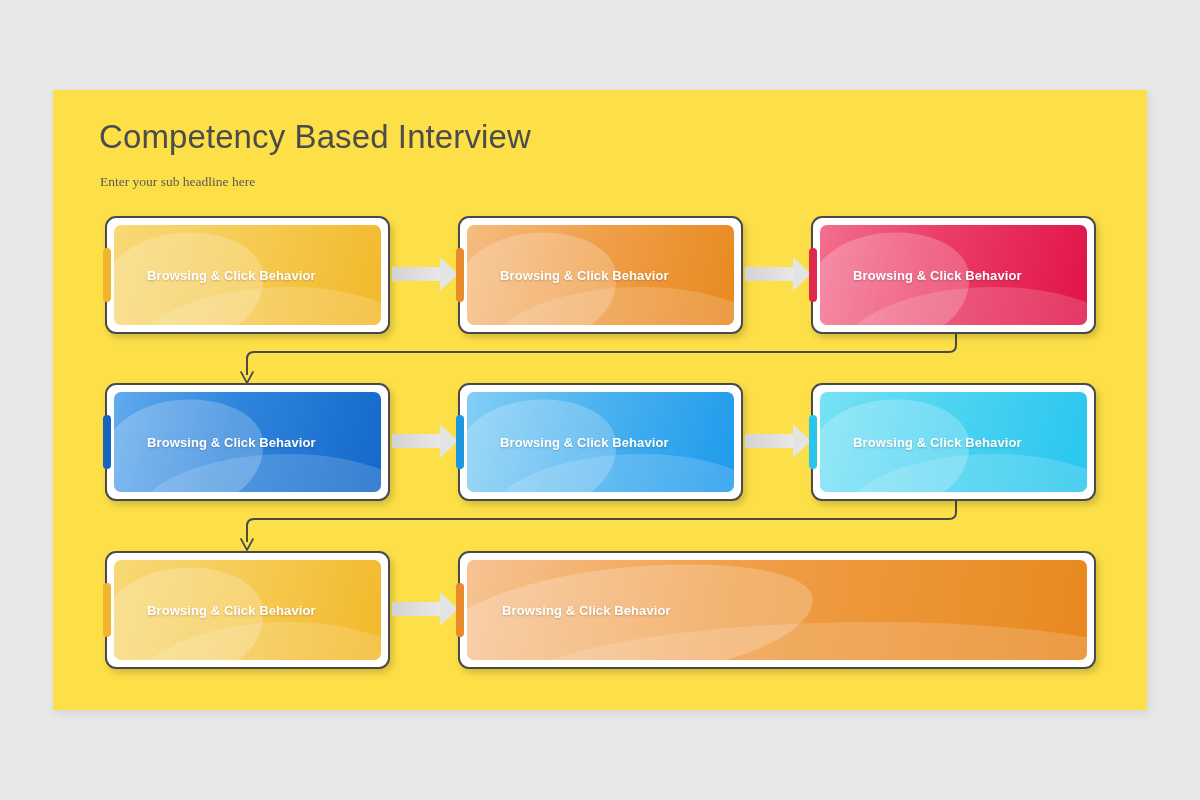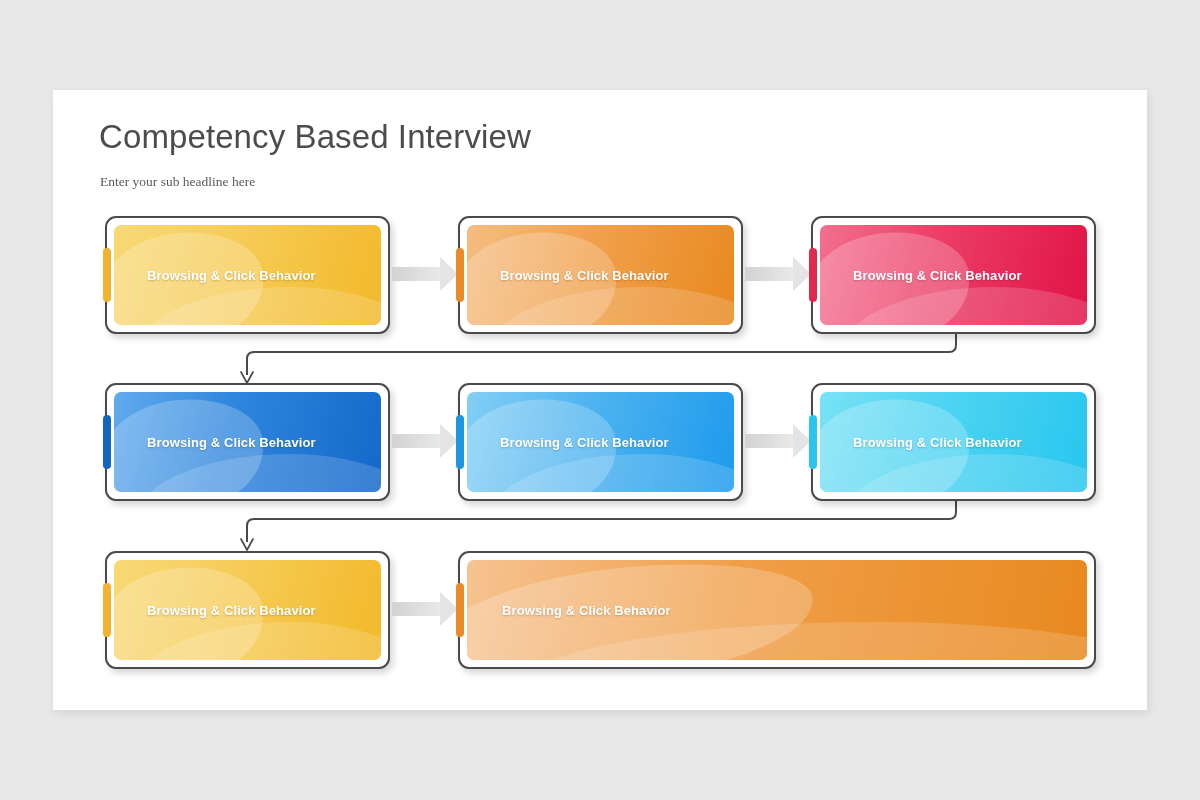--- a/index.html
+++ b/index.html
@@ -18,21 +18,21 @@
     height: 800px;
   }
 
   
   #slide {
     position: absolute;
     left: 53px;
     top: 90px;
     width: 1094px;
     height: 620px;
-    background: #ffffff;
+    background: #fde047;
     box-shadow: 2px 3px 9px rgba(0,0,0,0.09);
   }
 
   
   #title {
     position: absolute;
     left: 46px;
     top: 28px;
     font-size: 33px;
     font-weight: 400;

